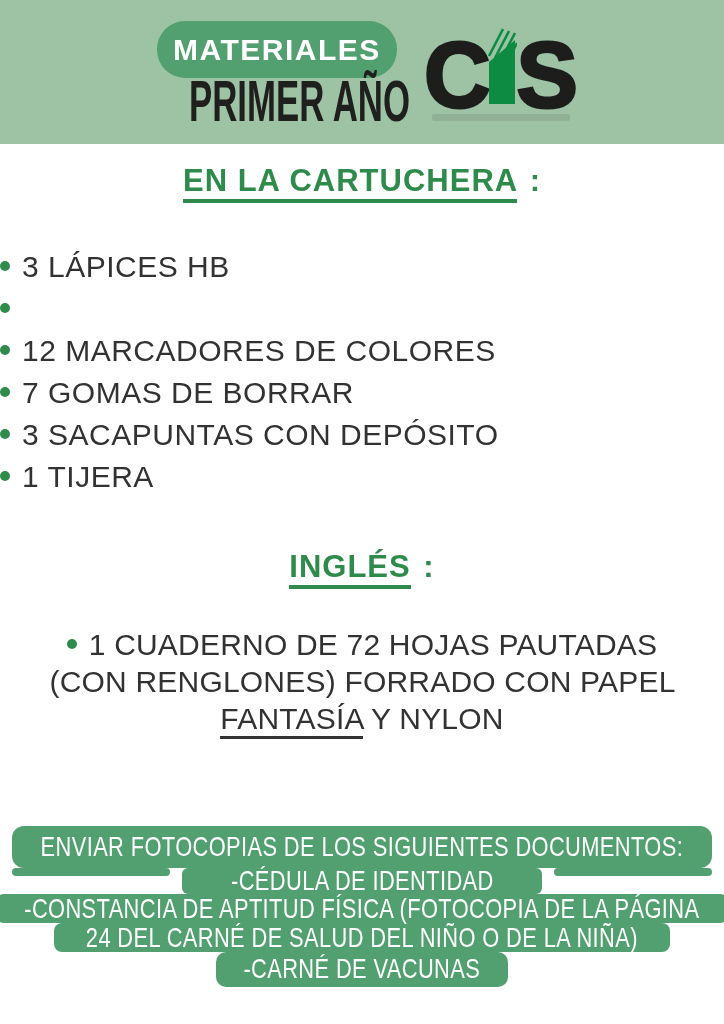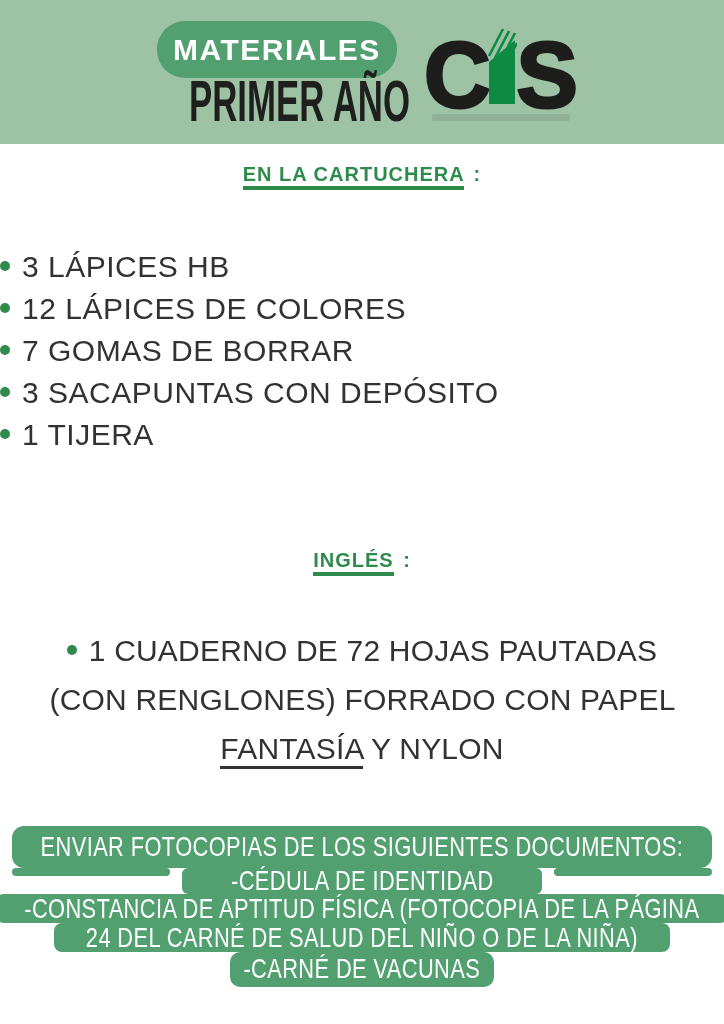--- a/index.html
+++ b/index.html
@@ -23,47 +23,47 @@
           font-size:58px;font-weight:bold;color:#1f1f1d;line-height:1;white-space:nowrap;
           transform:scaleX(0.60);transform-origin:center;}
   .logo{position:absolute;left:424px;top:26px;display:flex;align-items:flex-end;}
   .logo .lc,.logo .ls{font-size:92px;line-height:72px;font-weight:bold;color:#1d1d1b;
           -webkit-text-stroke:3px #1d1d1b;letter-spacing:-2px;}
   .logo svg{display:block;margin:0 -1px 7px -1px;}
   .tagline{position:absolute;left:8px;top:88px;width:138px;height:7px;background:#1d1d1b;opacity:0.10;border-radius:2px;}
 
   
   .ghead{position:absolute;left:0;right:0;margin:0;text-align:center;
-         color:var(--heading-green,#2e8b4c);font-size:20px;font-weight:bold;letter-spacing:1px;}
+         color:var(--heading-green,#2e8b4c);font-size:31px;font-weight:bold;letter-spacing:1px;}
   .gu{border-bottom:4px solid var(--heading-green,#2e8b4c);padding-bottom:1px;}
   .ghead .colon{margin-left:3px;}
 
   
   .slist{position:absolute;left:0;right:0;margin:0;padding:0;list-style:none;}
   .slist li{line-height:42px;font-size:30px;color:var(--text-dark,#323232);letter-spacing:0.5px;}
   .dot{display:inline-block;width:10px;height:10px;border-radius:50%;
        background:var(--heading-green,#2e8b4c);margin-right:12px;vertical-align:6px;}
 
   
   .para{position:absolute;left:40px;right:40px;margin:0;text-align:center;
-        font-size:30px;line-height:49px;color:var(--text-dark,#323232);letter-spacing:0.2px;}
+        font-size:30px;line-height:37px;color:var(--text-dark,#323232);letter-spacing:0.2px;}
   .uword{border-bottom:3px solid var(--text-dark,#323232);padding-bottom:1px;}
 
   
   .footer{position:absolute;top:826px;left:0;width:724px;display:flex;flex-direction:column;align-items:center;}
   .fbox{background:var(--accent-green,#52a070);color:#ffffff;display:flex;align-items:center;justify-content:center;}
   .cond{display:inline-block;transform:scaleX(0.78);transform-origin:center;white-space:nowrap;
         font-size:28px;letter-spacing:0.5px;}
   .f1{width:700px;height:42px;border-radius:12px;}
   .frow{width:700px;height:26px;display:flex;justify-content:center;gap:12px;}
   .fbar{width:196px;height:8px;border-radius:4px;background:var(--accent-green,#52a070);}
   .f2{height:26px;padding:0 12px;border-radius:6px;}
   .f3{width:732px;height:29px;border-radius:8px;}
   .f4{width:616px;height:29px;border-radius:8px;align-items:center;}
-  .f5{width:264px;height:34px;border-radius:10px;align-items:flex-start;padding-top:1px;}
+  .f5{width:292px;height:34px;border-radius:10px;align-items:flex-start;padding-top:1px;}
 </style>
 </head>
 <body>
 
 <div id="page">
 
   <header>
     <div class="badge">
       <span>MATERIALES</span>
     </div>
@@ -84,21 +84,22 @@
     </div>
   </header>
 
   <h2 class="ghead" style="top:163px">
     <span class="gu">EN LA CARTUCHERA</span>
     <span class="colon">:</span>
   </h2>
 
   <ul class="slist" style="top:246px">
     <li><span class="dot"></span><span>3 LÁPICES HB</span></li>
-    <li><span class="dot"></span><span>12 LÁPICES DE COLORES</span></li>
+    <li><span class="dot"></span></li>
+    <li><span class="dot"></span><span>12 MARCADORES DE COLORES</span></li>
     <li><span class="dot"></span><span>7 GOMAS DE BORRAR</span></li>
     <li><span class="dot"></span><span>3 SACAPUNTAS CON DEPÓSITO</span></li>
     <li><span class="dot"></span><span>1 TIJERA</span></li>
   </ul>
 
   <h2 class="ghead" style="top:549px">
     <span class="gu">INGLÉS</span>
     <span class="colon">:</span>
   </h2>
 

